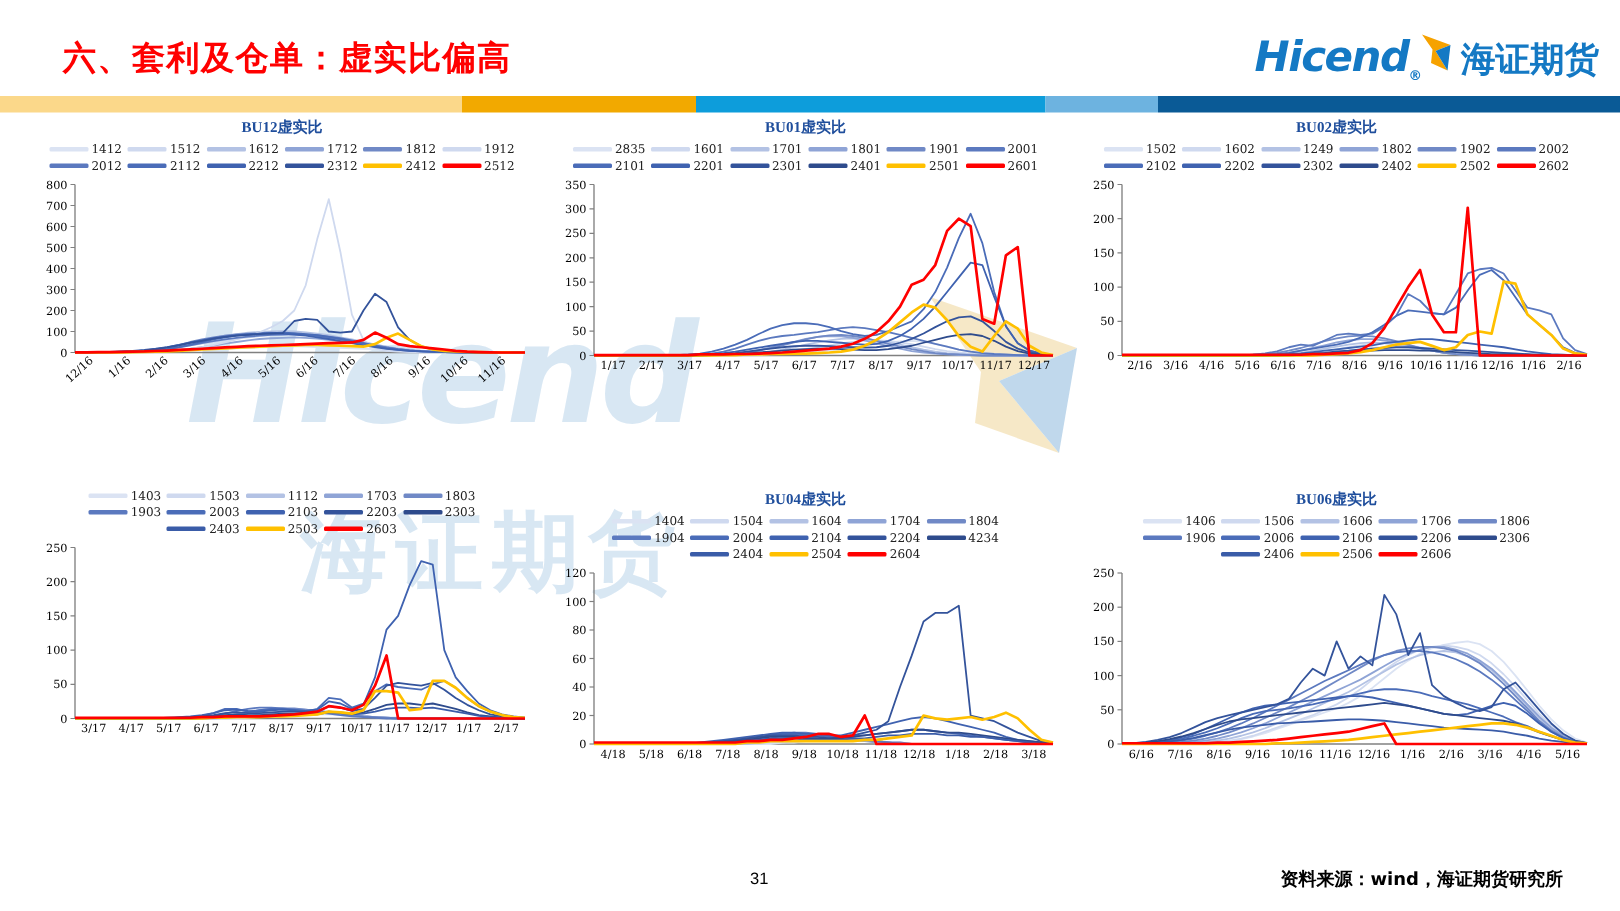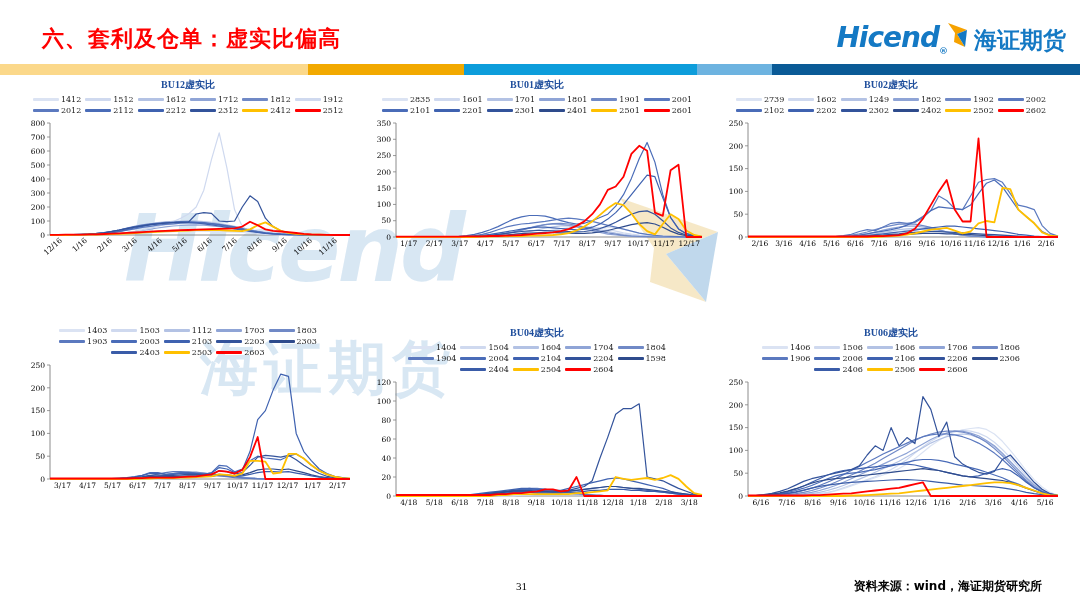--- a/index.html
+++ b/index.html
@@ -50,22 +50,22 @@
   .leglab{
     font-family:"DejaVu Serif","Liberation Serif",serif;
     font-size:8px;color:#222;margin-left:2px;letter-spacing:0px;
   }
   .plot{position:relative;}
   svg{display:block;}
   .axlab{font-family:"DejaVu Serif","Liberation Serif",serif;font-size:7.5px;fill:#000;}
   
   .footer{position:absolute;left:0;top:578px;width:1080px;height:29px;z-index:3;}
   .pagenum{
-    position:absolute;left:516px;top:2px;
-    font-family:Liberation Serif, serif;font-size:11px;color:#000;
+    position:absolute;left:500px;top:2px;
+    font-family:Liberation Sans, sans-serif;font-size:11px;color:#000;
   }
   .source{
     position:absolute;right:38px;top:0px;
     font-family:"DejaVu Sans","Liberation Sans",sans-serif;
     font-size:12px;font-weight:bold;color:#000;white-space:nowrap;
   }
 </style>
 </head>
 <body>
 
@@ -310,21 +310,21 @@
           <polyline points="32.0,119.7 39.8,119.7 47.7,119.7 55.5,119.7 63.4,119.7 71.2,119.7 79.1,119.7 86.9,119.7 94.8,119.7 102.6,119.3 110.5,119.3 118.3,119.3 126.2,119.0 134.0,119.0 141.8,118.7 149.7,118.4 157.5,118.0 165.4,117.4 173.2,116.7 181.1,116.1 188.9,115.4 196.8,114.1 204.6,112.2 212.5,108.9 220.3,104.4 228.2,97.2 236.0,87.4 243.8,72.8 251.7,69.5 259.5,59.7 267.4,36.9 275.2,28.8 283.1,33.7 290.9,95.6 298.8,98.8 306.6,53.2 314.5,47.7 322.3,120.0 330.2,120.0 338.0,120.0" fill="none" stroke="#ff0000" stroke-width="1.8" stroke-linejoin="round"></polyline>
         </svg>
       </div>
     </div>
   <div class="cell" style="left:716px;top:0px;width:350px;">
       <div class="chart-title">BU02虚实比</div>
       <div class="legend">
         <div class="legrow">
           <div class="legitem">
             <span class="legline" style="background: rgb(219, 227, 243);"></span>
-            <span class="leglab">2739</span>
+            <span class="leglab">1502</span>
           </div>
           <div class="legitem">
             <span class="legline" style="background: rgb(207, 217, 239);"></span>
             <span class="leglab">1602</span>
           </div>
           <div class="legitem">
             <span class="legline" style="background: rgb(179, 194, 228);"></span>
             <span class="leglab">1249</span>
           </div>
           <div class="legitem">
@@ -553,21 +553,21 @@
           <div class="legitem">
             <span class="legline" style="background: rgb(63, 98, 176);"></span>
             <span class="leglab">2104</span>
           </div>
           <div class="legitem">
             <span class="legline" style="background: rgb(51, 83, 155);"></span>
             <span class="leglab">2204</span>
           </div>
           <div class="legitem">
             <span class="legline" style="background: rgb(46, 75, 140);"></span>
-            <span class="leglab">1598</span>
+            <span class="leglab">4234</span>
           </div>
         </div>
         <div class="legrow">
           <div class="legitem">
             <span class="legline" style="background: rgb(58, 92, 168);"></span>
             <span class="leglab">2404</span>
           </div>
           <div class="legitem">
             <span class="legline" style="background: rgb(255, 192, 0);"></span>
             <span class="leglab">2504</span>

